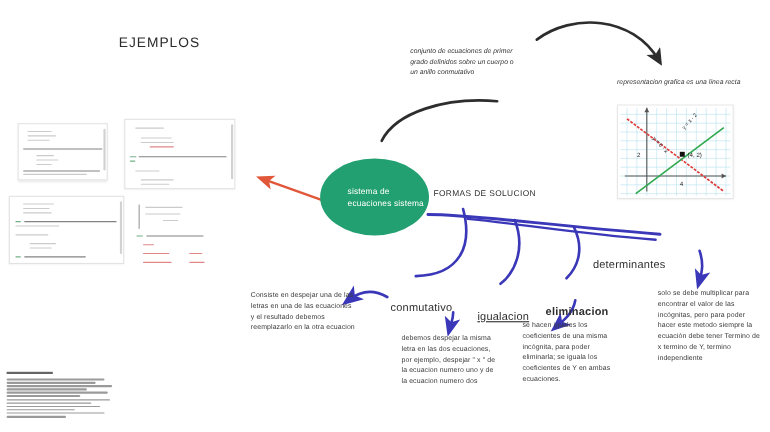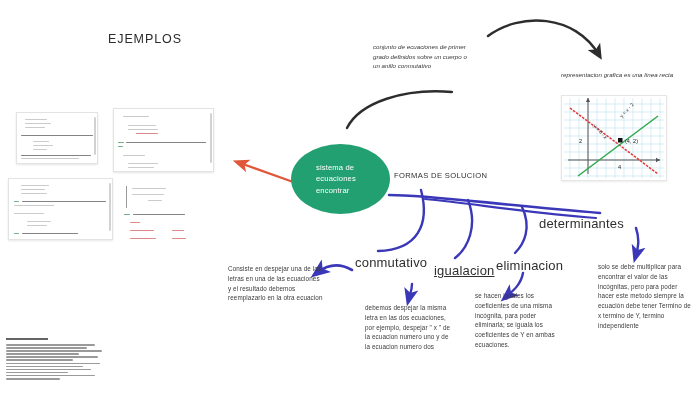--- a/index.html
+++ b/index.html
@@ -69,27 +69,28 @@
 
   #label-formas {
     left: 394px;
     top: 171px;
     font-size: 7.6px;
     color: #2f2f2f;
     letter-spacing: .35px;
   }
 
   .branch-label {
-    font-size: 13px;
+    font-size: 10px;
     color: #2f2f2f;
     letter-spacing: .2px;
+    margin-top: 20px;
   }
   #label-sustitucion  { left: 355px; top: 255px; }
   #label-igualacion   { left: 434px; top: 263px; text-decoration: underline; }
-  #label-eliminacion  { left: 496px; top: 258px; }
+  #label-eliminacion  { left: 496px; top: 258px; font-weight: bold; }
   #label-determinantes{ left: 539px; top: 216px; }
 
   #note-sustitucion { left: 228px; top: 264px; width: 95px; }
   #note-igualacion  { left: 365px; top: 303px; width: 88px; }
   #note-eliminacion { left: 475px; top: 291px; width: 92px; }
   #note-determinantes { left: 598px; top: 262px; width: 94px; }
 
   
   .thumb {
     background: #ffffff;
@@ -256,21 +257,21 @@
     <div class="tline tred" style="left:10px; top:42px; width:10px;"></div>
     <div class="tline tred" style="left:10px; top:50px; width:24px;"></div>
     <div class="tline tred" style="left:52px; top:50px; width:12px;"></div>
     <div class="tline tred" style="left:10px; top:58px; width:26px;"></div>
     <div class="tline tred" style="left:52px; top:58px; width:14px;"></div>
   </div>
 
   <div class="abs" id="central-node">
     <div class="label">
       <div>sistema de</div>
-      <div>ecuaciones encontrar</div>
+      <div>ecuaciones sistema</div>
     </div>
   </div>
 
   <div class="abs note-italic" id="note-definition">conjunto de ecuaciones de primer grado definidos sobre un cuerpo o un anillo conmutativo</div>
 
   <div class="abs note-italic" id="note-graph">representacion grafica es una línea recta</div>
 
   <div class="abs" id="label-formas">FORMAS DE SOLUCION</div>
 
   <div class="abs branch-label" id="label-sustitucion">conmutativo</div>

